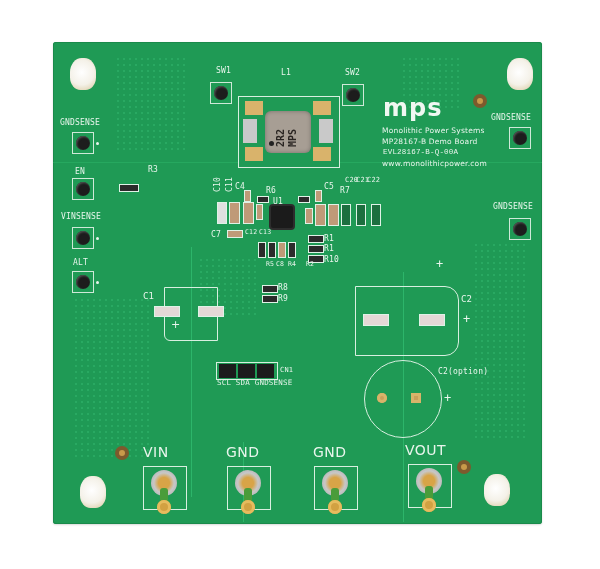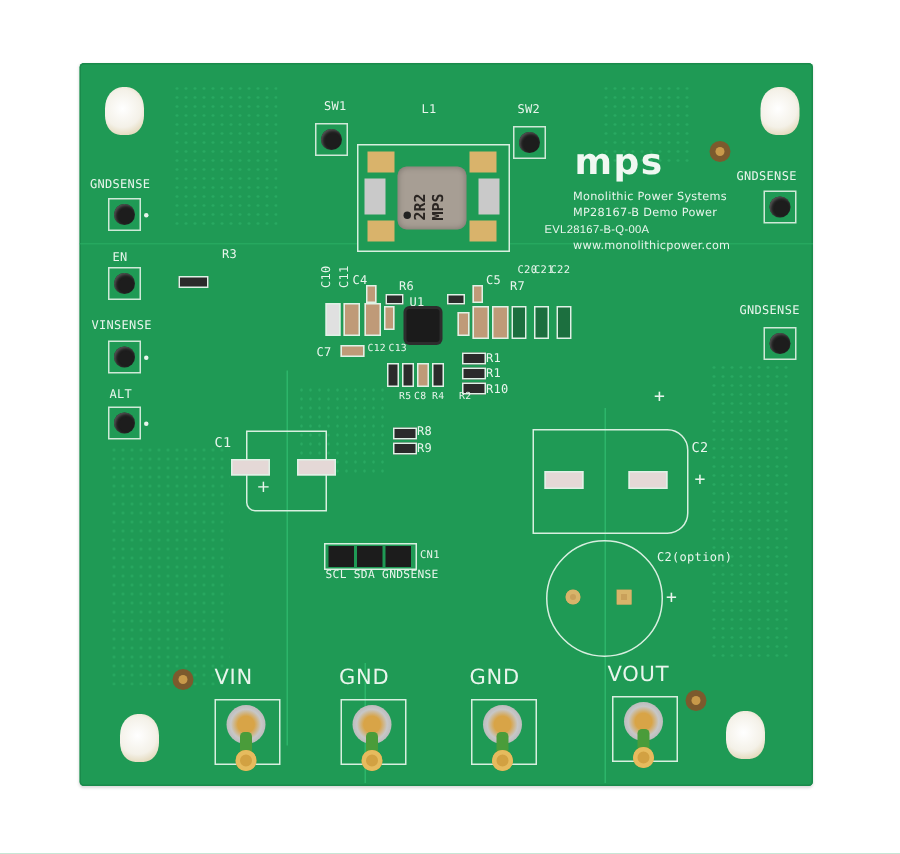--- a/index.html
+++ b/index.html
@@ -73,22 +73,22 @@
       <div style="position:absolute;left:4px;top:30px;width:5px;height:5px;border-radius:50%;background:#222;"></div>
       <span style="position:absolute;left:10px;top:4px;transform:rotate(-90deg);transform-origin:left top;top:36px;font-size:10px;font-weight:bold;color:#2a2522;font-family:'DejaVu Sans Mono',monospace;">2R2</span>
       <span style="position:absolute;left:22px;transform:rotate(-90deg);transform-origin:left top;top:36px;font-size:10px;font-weight:bold;color:#2a2522;font-family:'DejaVu Sans Mono',monospace;">MPS</span>
     </div>
   </div>
 
   <div style="position:absolute;left:330px;top:56px;width:76px;height:20px;">
     <span style="position:absolute;left:0;top:-4px;font-family:'DejaVu Sans',sans-serif;font-weight:bold;font-size:24px;color:#f0f8f2;letter-spacing:1px;">mps</span>
   </div>
   <span class="silk" style="left:329px;top:84px;font-family:'DejaVu Sans',sans-serif;font-size:7.5px;">Monolithic Power Systems</span>
-  <span class="silk" style="left:329px;top:95px;font-family:'DejaVu Sans',sans-serif;font-size:7.5px;">MP28167-B Demo Power</span>
-  <span class="silk" style="left:310px;top:106px;font-family:Liberation Sans, sans-serif;font-size:7.5px;">EVL28167-B-Q-00A</span>
+  <span class="silk" style="left:329px;top:95px;font-family:'DejaVu Sans',sans-serif;font-size:7.5px;">MP28167-B Demo Board</span>
+  <span class="silk" style="left:330px;top:106px;font-family:Liberation Mono, monospace;font-size:7.5px;">EVL28167-B-Q-00A</span>
   <span class="silk" style="left:329px;top:117px;font-family:'DejaVu Sans',sans-serif;font-size:7.5px;">www.monolithicpower.com</span>
 
   <span class="silk" style="left:7px;top:76px;">GNDSENSE</span>
   <div class="post" style="left:19px;top:90px;">
       <div class="peg"></div>
       <div class="dot"></div>
     </div>
 
   <span class="silk" style="left:22px;top:125px;">EN</span>
   <div class="post" style="left:19px;top:136px;">

